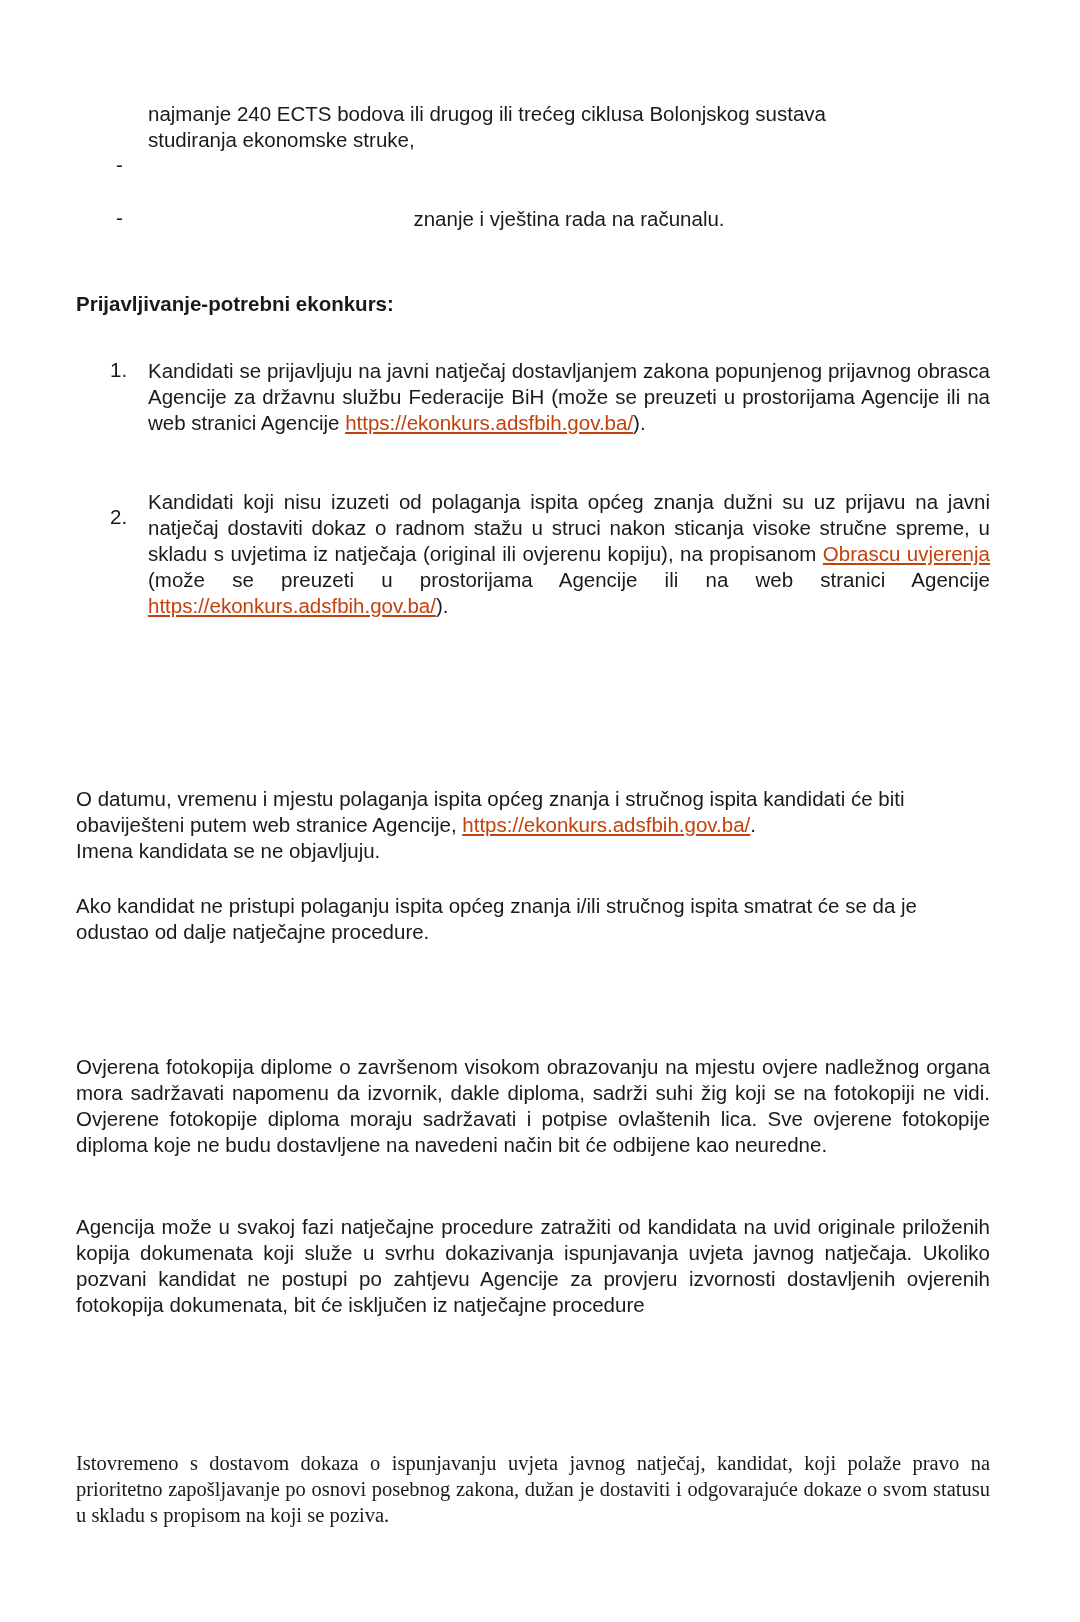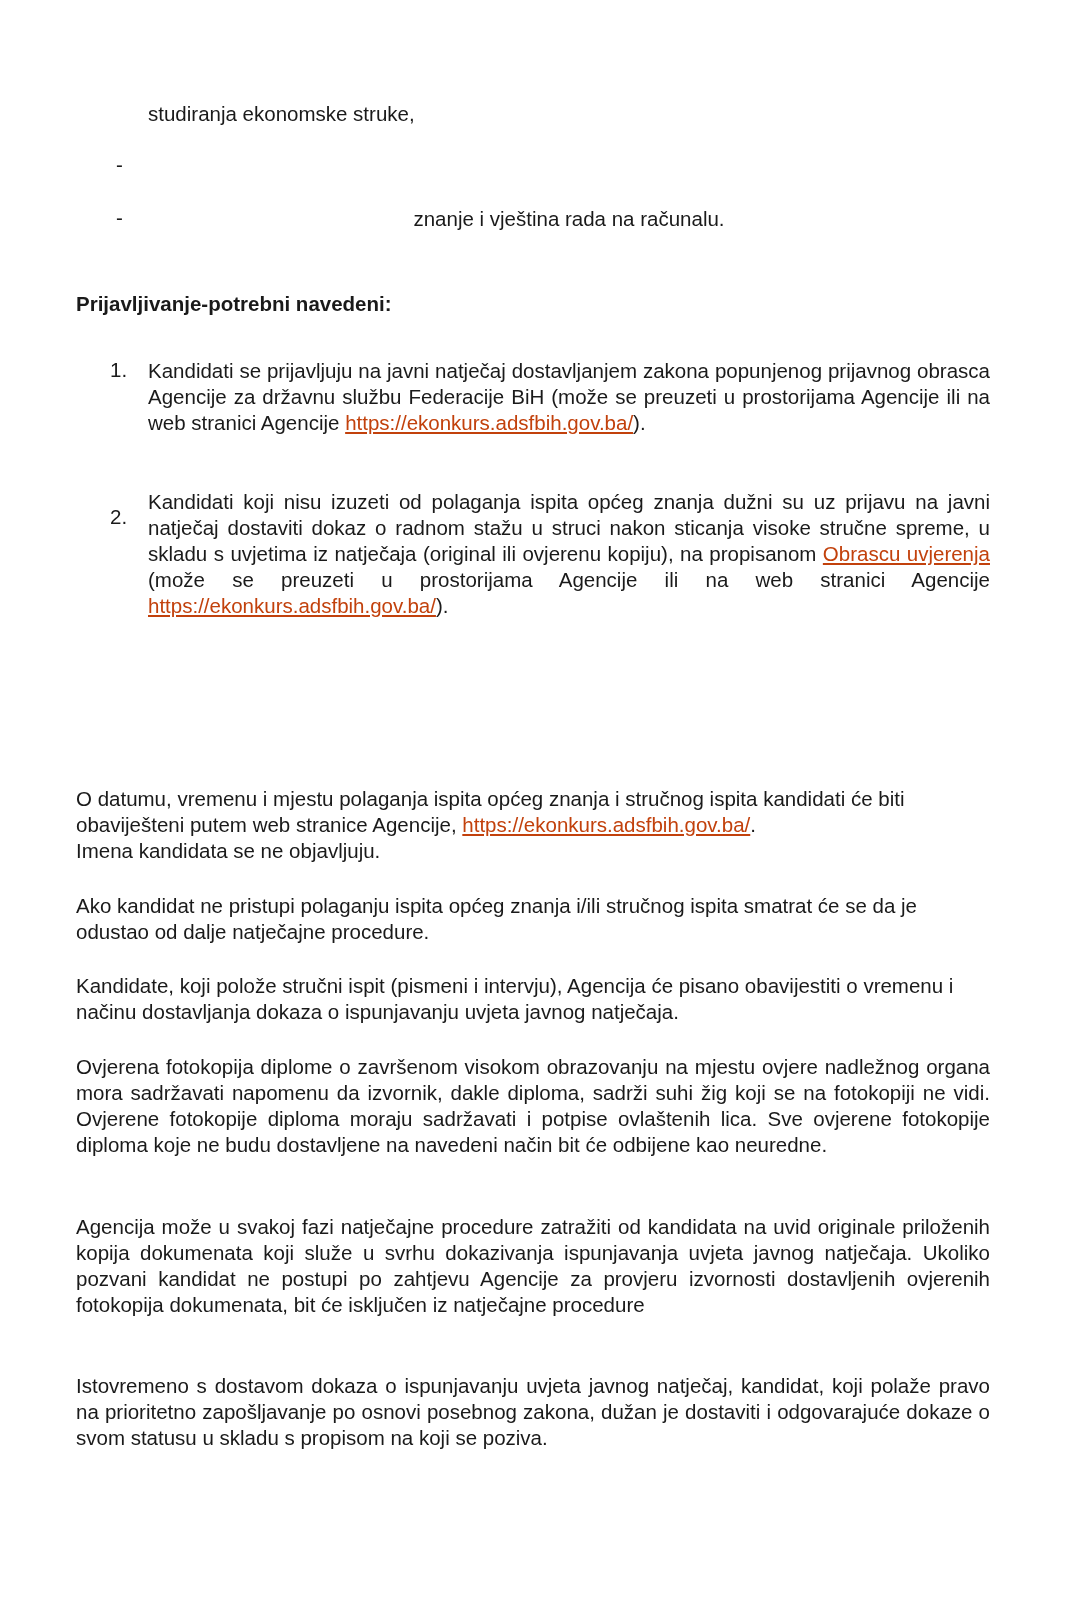--- a/index.html
+++ b/index.html
@@ -14,49 +14,49 @@
   .ind { position: absolute; left: 148px; width: 842px; line-height: 26px; }
   .num { position: absolute; left: 110px; }
   .line { display:block; }
 </style>
 </head>
 <body>
 
 <div class="page">
 
   <div class="ind" style="top:101px;">
+    <span class="line">najmanje 240 ECTS bodova ili drugog ili trećeg ciklusa Bolonjskog sustava</span>
     <span class="line">studiranja ekonomske struke,</span>
   </div>
 
   <span class="bul" style="top:153px;">-</span>
 
   <span class="bul" style="top:206px;">-</span>
   <div class="ind" style="top:206px;text-align:center;">znanje i vještina rada na računalu.</div>
 
-  <div class="blk heading" style="top:291px;">Prijavljivanje-potrebni navedeni:</div>
+  <div class="blk heading" style="top:291px;">Prijavljivanje-potrebni ekonkurs:</div>
 
   <span class="num" style="top:358px;">1.</span>
   <div class="ind just" style="top:358px;">
     <span>Kandidati se prijavljuju na javni natječaj dostavljanjem zakona popunjenog prijavnog obrasca Agencije za državnu službu Federacije BiH (može se preuzeti u prostorijama Agencije ili na web stranici Agencije </span><a class="link" href="#">https://ekonkurs.adsfbih.gov.ba/</a><span>).</span>
   </div>
 
   <span class="num" style="top:505px;">2.</span>
   <div class="ind just" style="top:489px;">
     <span>Kandidati koji nisu izuzeti od polaganja ispita općeg znanja dužni su uz prijavu na javni natječaj dostaviti dokaz o radnom stažu u struci nakon sticanja visoke stručne spreme, u skladu s uvjetima iz natječaja (original ili ovjerenu kopiju), na propisanom </span><a class="link" href="#">Obrascu uvjerenja</a><span> (može se preuzeti u prostorijama Agencije ili na web stranici Agencije </span><a class="link" href="#">https://ekonkurs.adsfbih.gov.ba/</a><span>).</span>
   </div>
 
 
   <div class="blk" style="top:893px;">Ako kandidat ne pristupi polaganju ispita općeg znanja i/ili stručnog ispita smatrat će se da je odustao od dalje natječajne procedure.</div>
 
   <div class="blk" style="top:786px;">
     <span>O datumu, vremenu i mjestu polaganja ispita općeg znanja i stručnog ispita kandidati će biti  obaviješteni putem web stranice Agencije, </span><a class="link" href="#">https://ekonkurs.adsfbih.gov.ba/</a><span>.</span><br>
     <span>Imena kandidata se ne objavljuju.</span>
   </div>
 
-  <div class="blk" style="top:973px;">Kandidate, koji polože stručni ispit (pismeni i intervju), Agencija će pisano obavijestiti o vremenu i načinu dostavljanja dokaza o ispunjavanju uvjeta javnog natječaja.</div>
 
   <div class="blk just" style="top:1054px;">Ovjerena fotokopija diplome o završenom visokom obrazovanju na mjestu ovjere nadležnog organa mora sadržavati napomenu da izvornik, dakle diploma, sadrži suhi žig koji se na fotokopiji ne vidi. Ovjerene fotokopije diploma moraju sadržavati i potpise ovlaštenih lica.  Sve ovjerene fotokopije diploma koje ne budu dostavljene na navedeni način bit će odbijene kao neuredne.</div>
 
   <div class="blk just" style="top:1214px;">Agencija može u svakoj fazi natječajne procedure zatražiti od kandidata na uvid originale priloženih kopija dokumenata koji služe u svrhu dokazivanja ispunjavanja uvjeta javnog natječaja. Ukoliko pozvani kandidat ne postupi po zahtjevu Agencije za provjeru izvornosti dostavljenih ovjerenih fotokopija dokumenata, bit će isključen iz natječajne procedure</div>
 
-  <div class="blk just" style="top:1373px;">Istovremeno s dostavom dokaza o ispunjavanju uvjeta javnog natječaj, kandidat, koji polaže pravo na prioritetno zapošljavanje po osnovi posebnog zakona, dužan je dostaviti i odgovarajuće dokaze o svom statusu u skladu s propisom na koji se poziva.</div>
+  <div class="blk just" style="top:1450px;font-family:Liberation Serif, serif;">Istovremeno s dostavom dokaza o ispunjavanju uvjeta javnog natječaj, kandidat, koji polaže pravo na prioritetno zapošljavanje po osnovi posebnog zakona, dužan je dostaviti i odgovarajuće dokaze o svom statusu u skladu s propisom na koji se poziva.</div>
 
 </div>
 
 </body></html>

